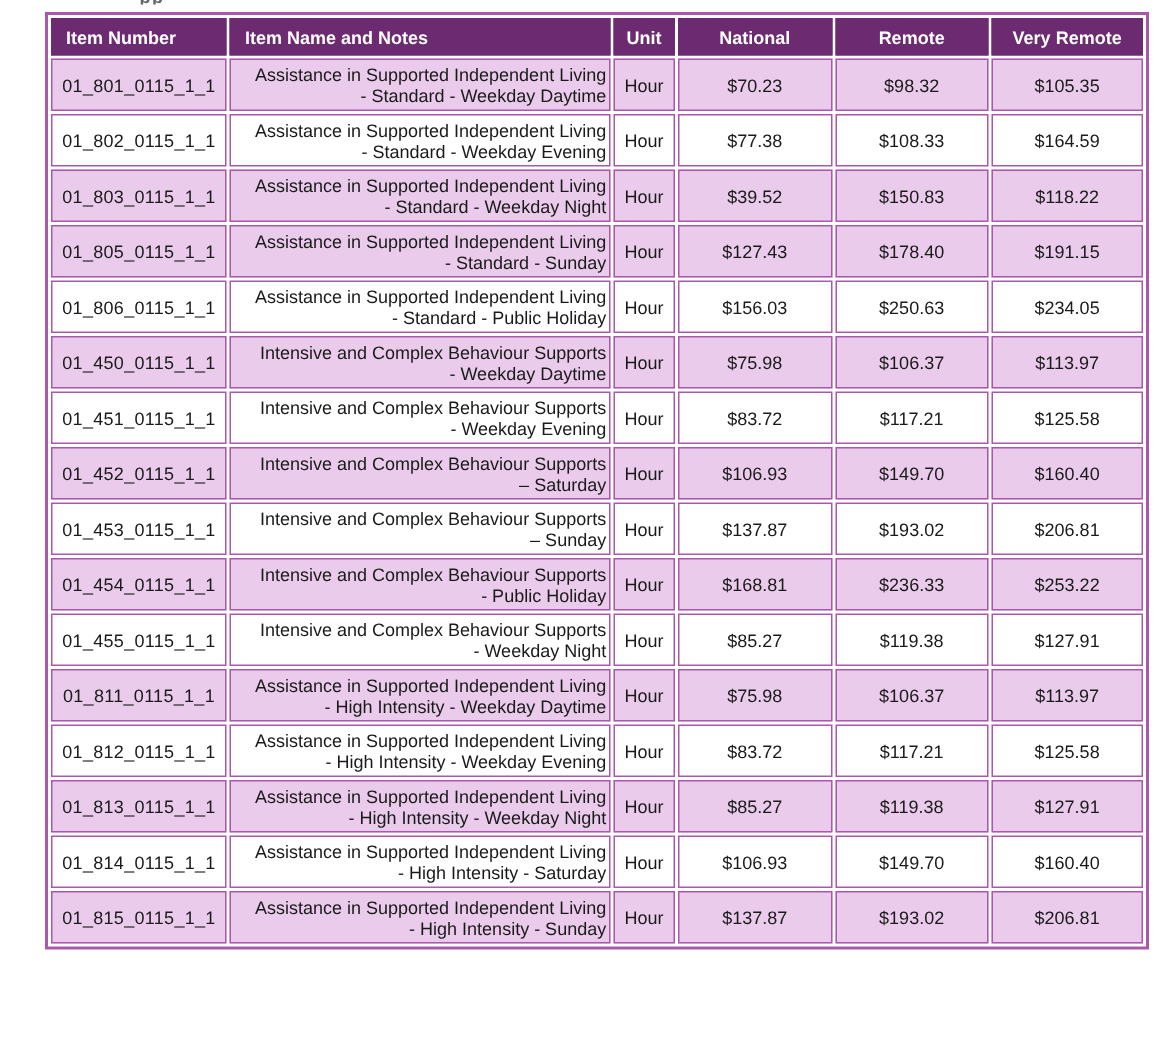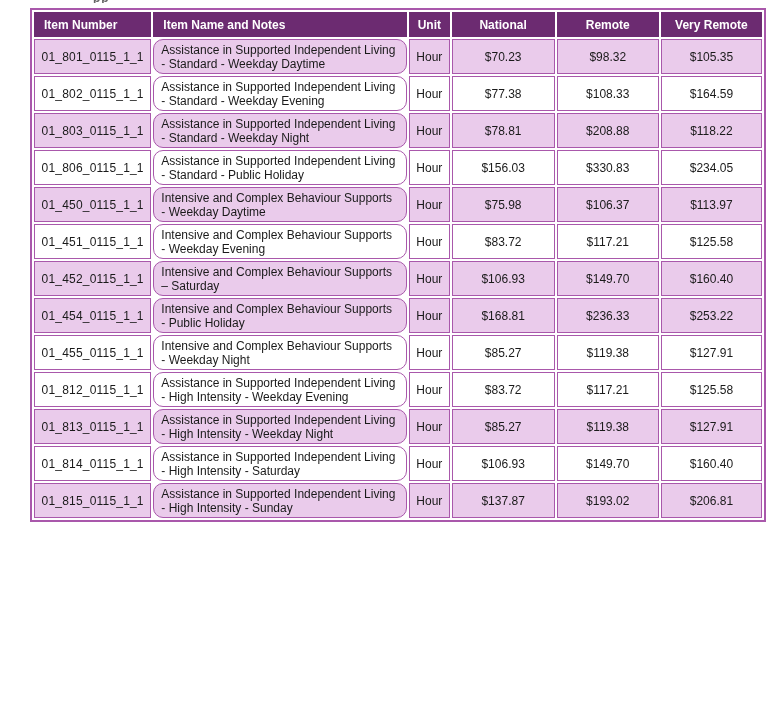--- a/index.html
+++ b/index.html
@@ -71,25 +71,24 @@
     color: var(--row-text, #1a1a1a);
     height: 29px;
     padding: 2px 4px;
     text-align: center;
     vertical-align: middle;
     background: #ffffff;
     overflow: hidden;
   }
   tr.shaded td { background: var(--shaded-row, #EACBEB); }
   td.td-name {
-    text-align: left;
+    text-align: right;
     padding-left: 7px;
     padding-right: 2px;
     line-height: 14px;
-    border-radius: 10px;
   }
   td.td-itemnum { letter-spacing: 0.2px; margin-top: 28px; }
   .name-line { display: block; white-space: nowrap; }
 </style>
 </head>
 <body>
 
 <div class="page">
 
   <div class="clipped-frag">
@@ -138,33 +137,44 @@
           <td>$108.33</td>
           <td>$164.59</td>
         </tr>
         <tr class="shaded">
           <td class="td-itemnum">01_803_0115_1_1</td>
           <td class="td-name">
             <span class="name-line">Assistance in Supported Independent Living</span>
             <span class="name-line">- Standard - Weekday Night</span>
           </td>
           <td>Hour</td>
-          <td>$78.81</td>
-          <td>$208.88</td>
+          <td>$39.52</td>
+          <td>$150.83</td>
           <td>$118.22</td>
         </tr>
+        <tr class="shaded">
+          <td class="td-itemnum">01_805_0115_1_1</td>
+          <td class="td-name">
+            <span class="name-line">Assistance in Supported Independent Living</span>
+            <span class="name-line">- Standard - Sunday</span>
+          </td>
+          <td>Hour</td>
+          <td>$127.43</td>
+          <td>$178.40</td>
+          <td>$191.15</td>
+        </tr>
         <tr>
           <td class="td-itemnum">01_806_0115_1_1</td>
           <td class="td-name">
             <span class="name-line">Assistance in Supported Independent Living</span>
             <span class="name-line">- Standard - Public Holiday</span>
           </td>
           <td>Hour</td>
           <td>$156.03</td>
-          <td>$330.83</td>
+          <td>$250.63</td>
           <td>$234.05</td>
         </tr>
         <tr class="shaded">
           <td class="td-itemnum">01_450_0115_1_1</td>
           <td class="td-name">
             <span class="name-line">Intensive and Complex Behaviour Supports</span>
             <span class="name-line">- Weekday Daytime</span>
           </td>
           <td>Hour</td>
           <td>$75.98</td>
@@ -186,20 +196,31 @@
           <td class="td-itemnum">01_452_0115_1_1</td>
           <td class="td-name">
             <span class="name-line">Intensive and Complex Behaviour Supports</span>
             <span class="name-line">– Saturday</span>
           </td>
           <td>Hour</td>
           <td>$106.93</td>
           <td>$149.70</td>
           <td>$160.40</td>
         </tr>
+        <tr>
+          <td class="td-itemnum">01_453_0115_1_1</td>
+          <td class="td-name">
+            <span class="name-line">Intensive and Complex Behaviour Supports</span>
+            <span class="name-line">– Sunday</span>
+          </td>
+          <td>Hour</td>
+          <td>$137.87</td>
+          <td>$193.02</td>
+          <td>$206.81</td>
+        </tr>
         <tr class="shaded">
           <td class="td-itemnum">01_454_0115_1_1</td>
           <td class="td-name">
             <span class="name-line">Intensive and Complex Behaviour Supports</span>
             <span class="name-line">- Public Holiday</span>
           </td>
           <td>Hour</td>
           <td>$168.81</td>
           <td>$236.33</td>
           <td>$253.22</td>
@@ -208,20 +229,31 @@
           <td class="td-itemnum">01_455_0115_1_1</td>
           <td class="td-name">
             <span class="name-line">Intensive and Complex Behaviour Supports</span>
             <span class="name-line">- Weekday Night</span>
           </td>
           <td>Hour</td>
           <td>$85.27</td>
           <td>$119.38</td>
           <td>$127.91</td>
         </tr>
+        <tr class="shaded">
+          <td class="td-itemnum">01_811_0115_1_1</td>
+          <td class="td-name">
+            <span class="name-line">Assistance in Supported Independent Living</span>
+            <span class="name-line">- High Intensity - Weekday Daytime</span>
+          </td>
+          <td>Hour</td>
+          <td>$75.98</td>
+          <td>$106.37</td>
+          <td>$113.97</td>
+        </tr>
         <tr>
           <td class="td-itemnum">01_812_0115_1_1</td>
           <td class="td-name">
             <span class="name-line">Assistance in Supported Independent Living</span>
             <span class="name-line">- High Intensity - Weekday Evening</span>
           </td>
           <td>Hour</td>
           <td>$83.72</td>
           <td>$117.21</td>
           <td>$125.58</td>

